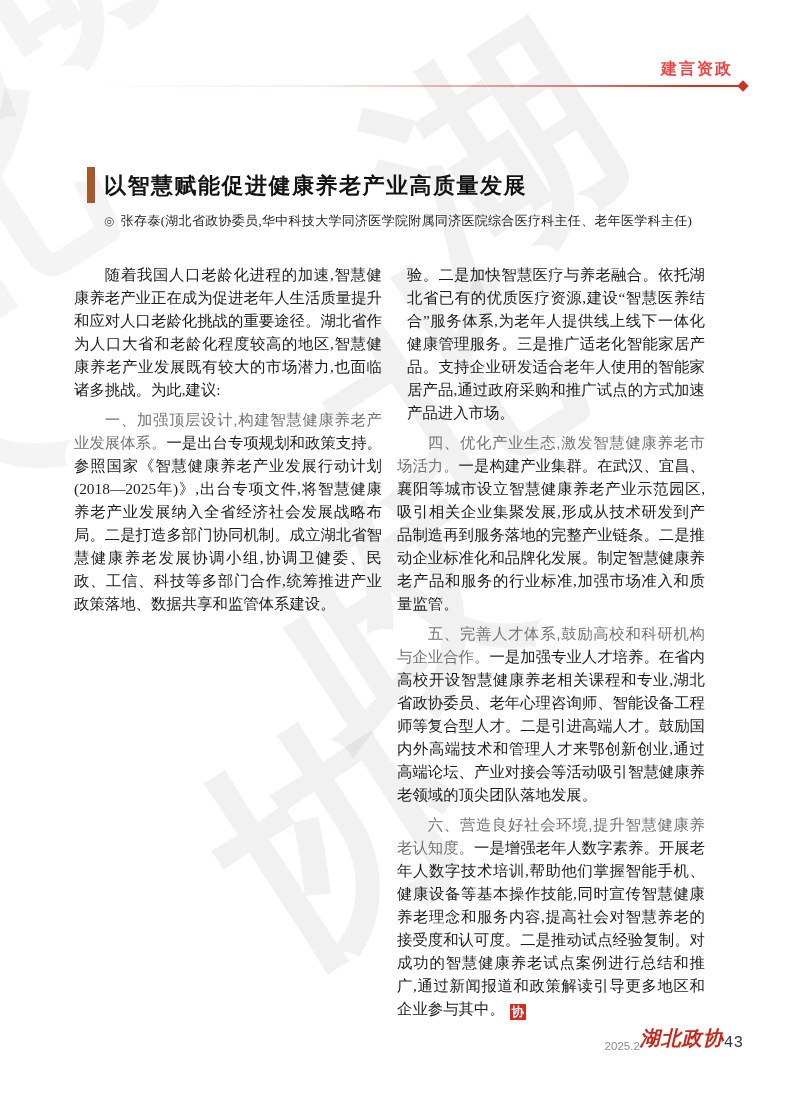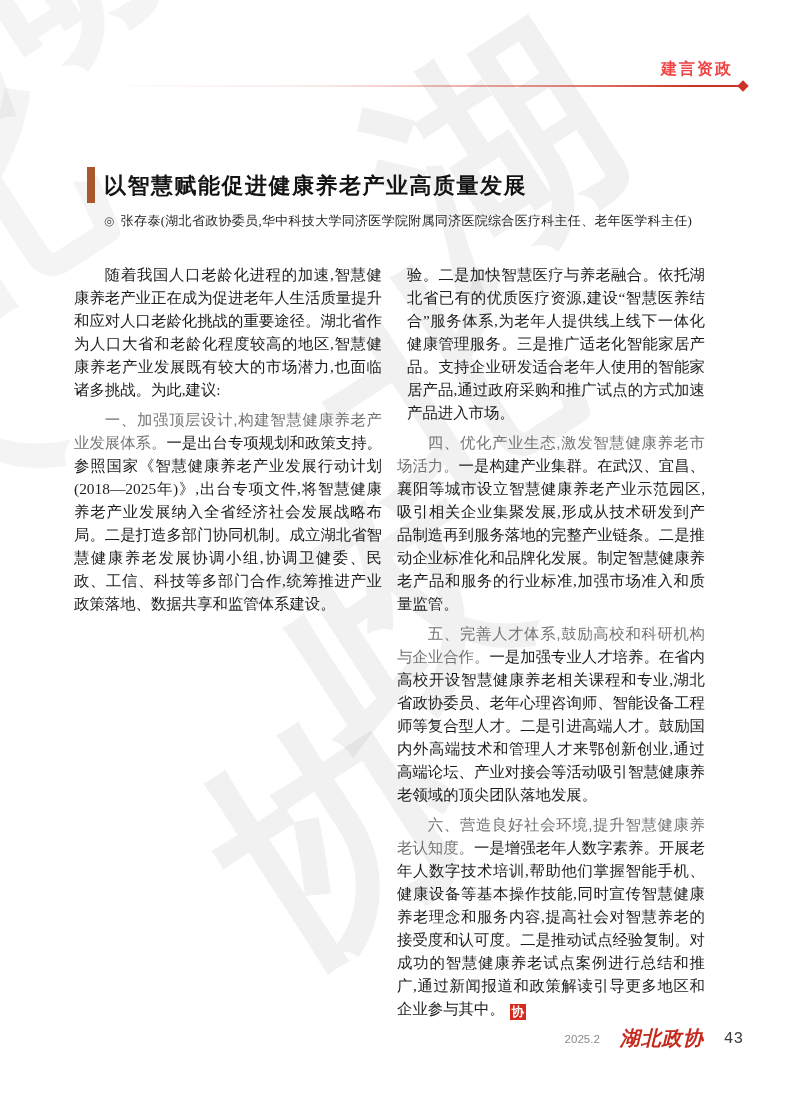--- a/index.html
+++ b/index.html
@@ -70,21 +70,21 @@
   }
   .end-mark{
     display:inline-block;width:16px;height:16px;line-height:16px;
     background:#d42b1e;color:#ffffff;text-align:center;font-size:12.5px;
     font-family:"Liberation Sans",sans-serif;font-weight:bold;
     margin-left:5px;vertical-align:-2px;text-indent:0;
   }
   
   .footer{
     position:absolute;right:62px;bottom:48px;z-index:2;
-    display:flex;align-items:center;gap:20px;
+    display:flex;align-items:flex-end;gap:0;
   }
   .footer .issue{
     font-family:"Liberation Sans",sans-serif;font-size:11.5px;color:#8a8a8a;
   }
   .footer .journal-logo{
     color:#c5281c;font-size:20px;font-weight:bold;font-style:italic;
     letter-spacing:1px;
   }
   .footer .page-number{
     font-family:Liberation Mono, monospace;font-size:16px;color:#3a3a3a;

